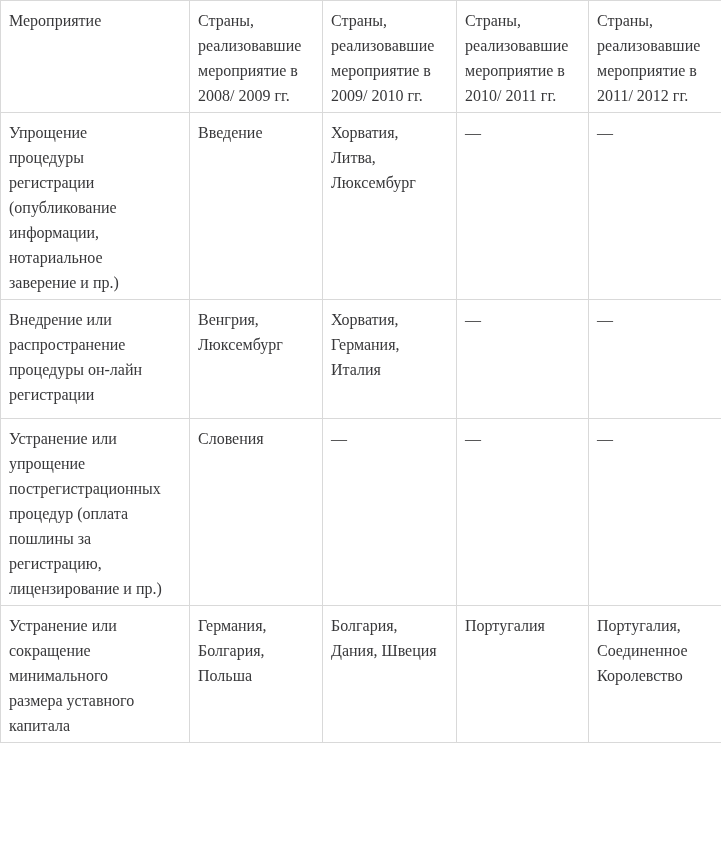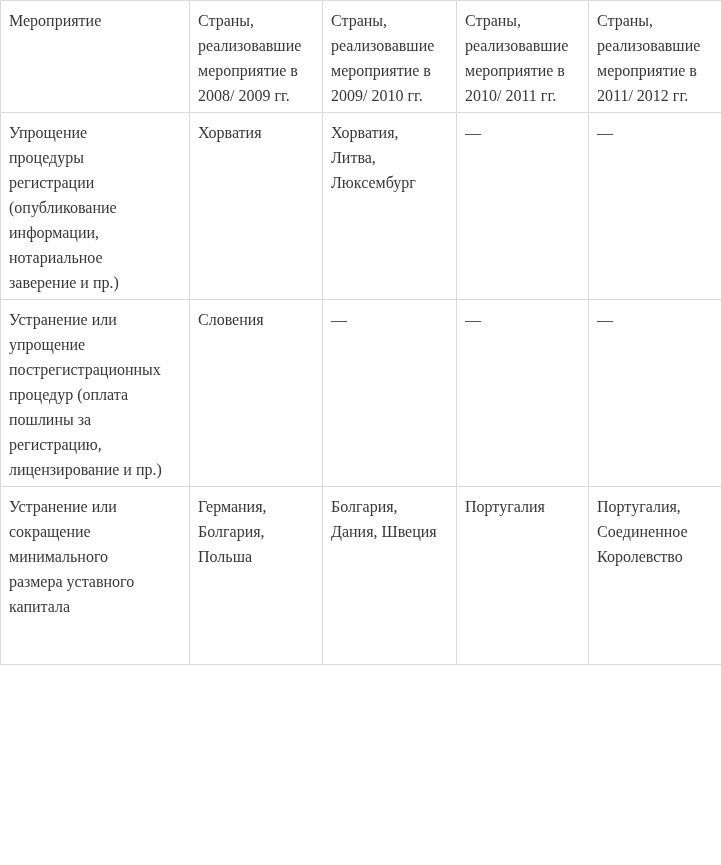--- a/index.html
+++ b/index.html
@@ -83,24 +83,37 @@
     </thead>
     <tbody>
       <tr>
         <td>Упрощение
 процедуры
 регистрации
 (опубликование
 информации,
 нотариальное
 заверение и пр.)</td>
-        <td>Хорватия</td>
+        <td>Введение</td>
         <td>Хорватия,
 Литва,
 Люксембург</td>
+        <td>—</td>
+        <td>—</td>
+      </tr>
+      <tr>
+        <td>Внедрение или
+распространение
+процедуры он-лайн
+регистрации</td>
+        <td>Венгрия,
+Люксембург</td>
+        <td>Хорватия,
+Германия,
+Италия</td>
         <td>—</td>
         <td>—</td>
       </tr>
       <tr>
         <td>Устранение или
 упрощение
 пострегистрационных
 процедур (оплата
 пошлины за
 регистрацию,

